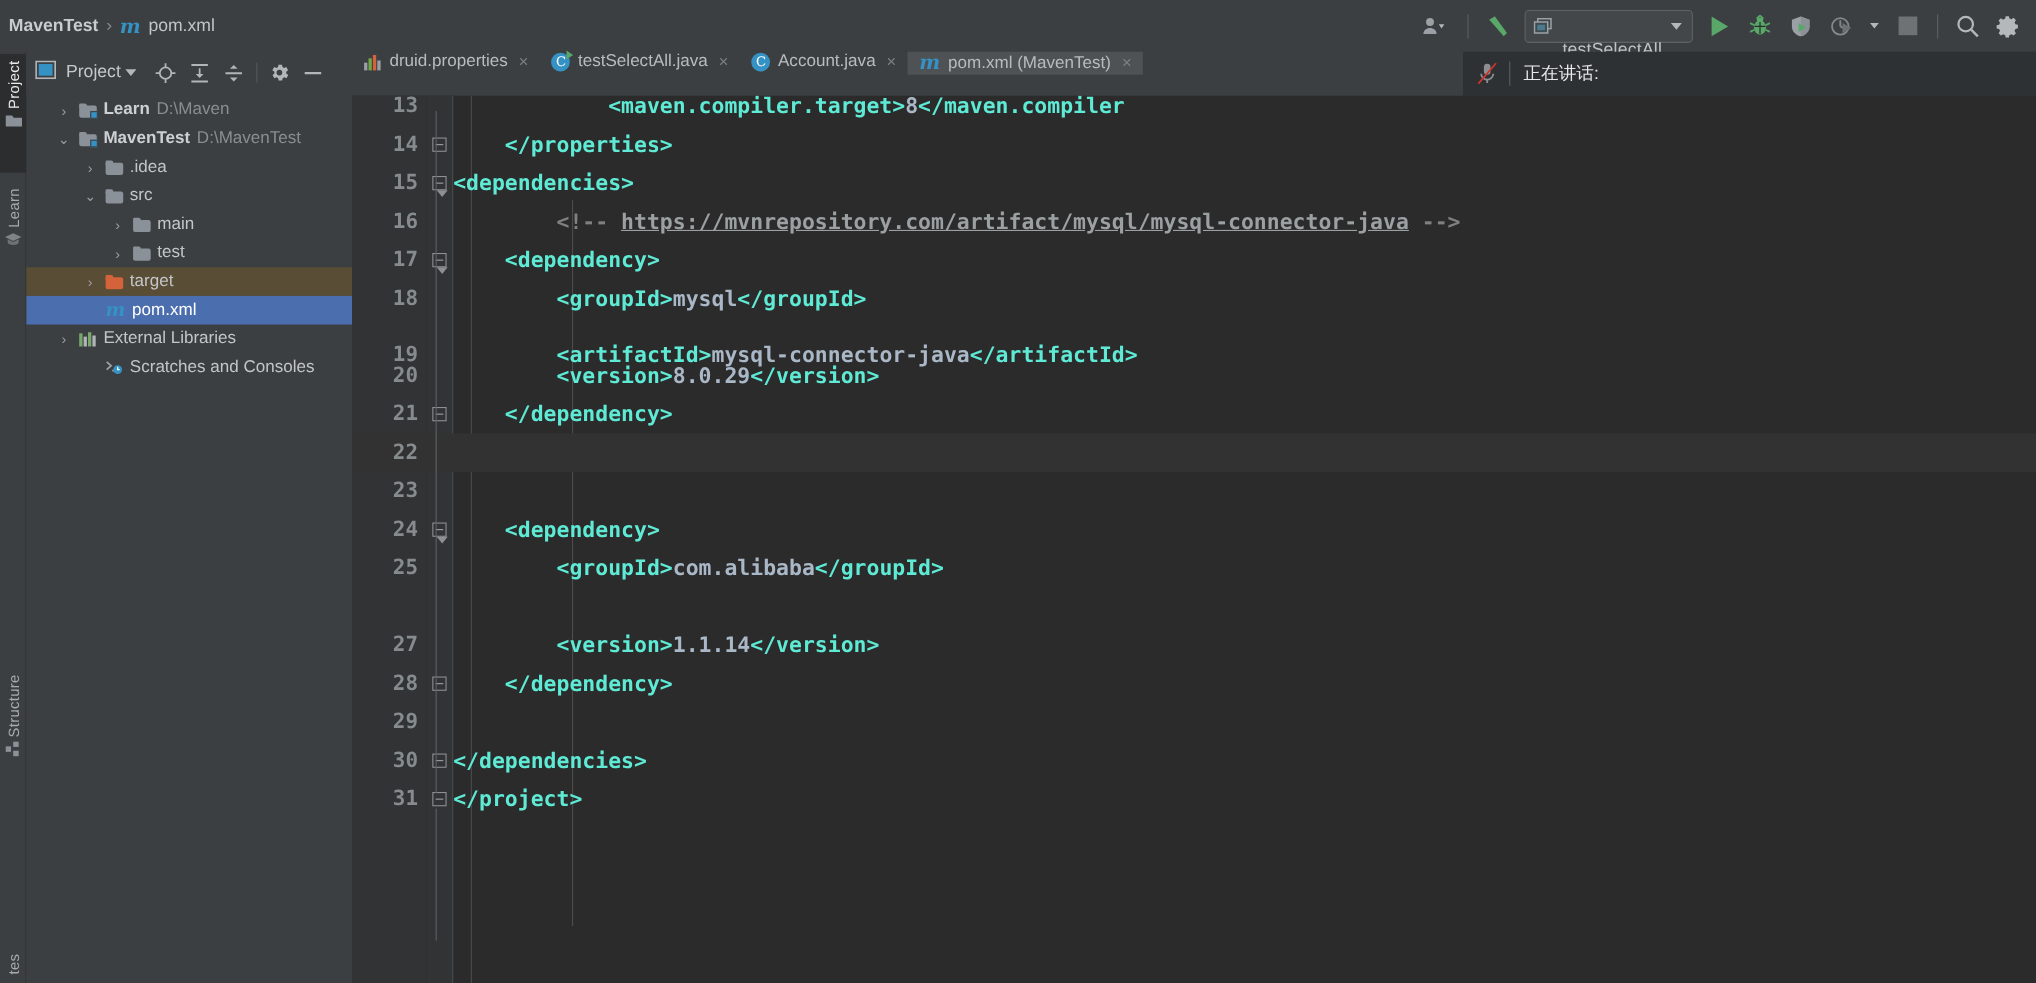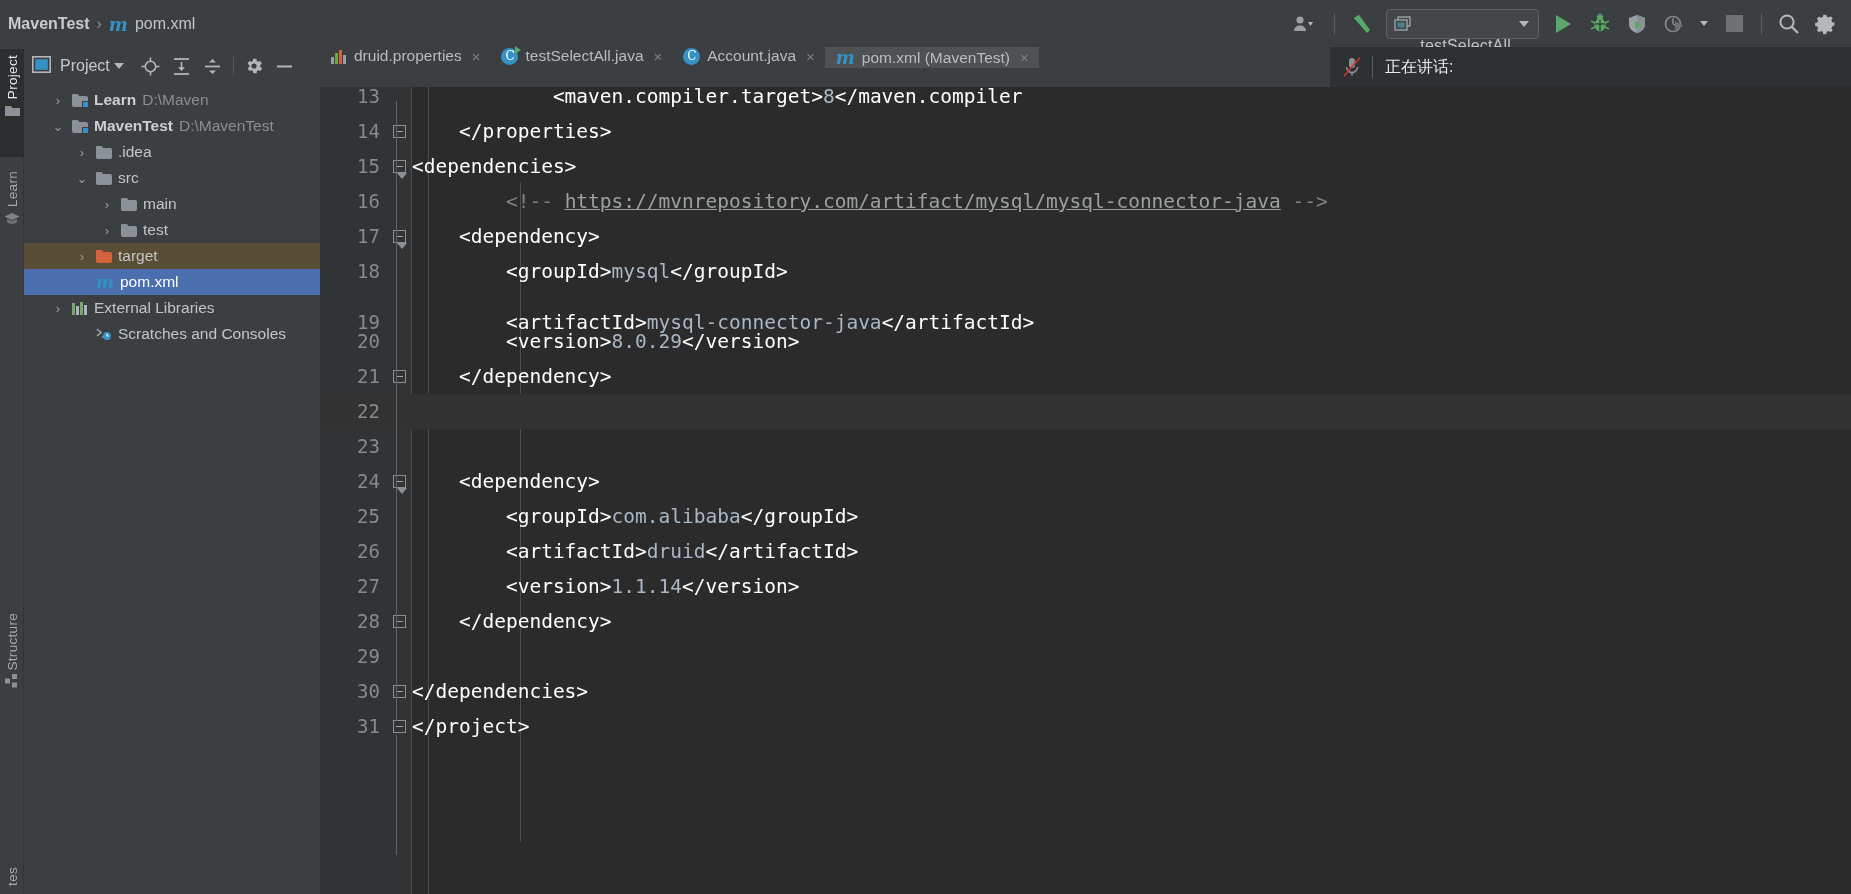--- a/index.html
+++ b/index.html
@@ -140,36 +140,36 @@
     position: absolute; top: 87px; left: 320px; width: 1531px; height: 807px;
     background: #2b2b2b; overflow: hidden;
   }
   .gutter {
     position: absolute; top: 0; left: 0; width: 68px; height: 807px; background: #313335;
   }
   .foldcol {
     position: absolute; top: 0; left: 68px; width: 24px; height: 807px; background: #313335;
     border-right: 1px solid #4a4c4e;
   }
-  .code-area { position: absolute; top: 0; left: 92px; right: 0; height: 807px; }
+  .code-area { position: absolute; top: 0; left: 92px; right: 0; height: 807px; font-weight: bold; }
 
   .line { position: absolute; left: 0; right: 0; height: 35px; }
   .lnum {
     position: absolute; left: 0; width: 60px; text-align: right; height: 35px;
     line-height: 35px; color: #868b8e; font-size: 19px;
     font-family: "DejaVu Sans Mono", monospace;
   }
   .ltext {
     position: absolute; left: 92px; height: 35px; line-height: 35px;
     font-family: "DejaVu Sans Mono", monospace; font-size: 19.5px; white-space: pre;
   }
   .caret-line { background: #323232; }
   .indent-guide { position: absolute; width: 1px; background: #4a4c4e; }
 
-  .tag { color: #ffffff; }
+  .tag { color: #5eead4; }
   .txt { color: #a9b7c6; }
   .cmt { color: #808080; }
   .lnk { color: #9ba0a3; text-decoration: underline; }
 
   .foldmark {
     position: absolute; left: 6px; width: 13px; height: 13px;
     border: 1px solid #8c9093; background: #313335;
   }
   .foldmark::before {
     content: ""; position: absolute; left: 2px; top: 5px; width: 7px; height: 1px; background: #9da1a4;
@@ -574,24 +574,20 @@
         </div>
         <div class="line" style="top: 377px; left: -92px; width: 1531px;">
           <div class="lnum">24</div>
           <div class="ltext"><span class="tag">    &lt;dependency&gt;</span></div>
         </div>
         <div class="foldmark tip" style="top: 388px; left: -19px;"></div>
         <div class="line" style="top: 412px; left: -92px; width: 1531px;">
           <div class="lnum">25</div>
           <div class="ltext"><span class="tag">        &lt;groupId&gt;</span><span class="txt">com.alibaba</span><span class="tag">&lt;/groupId&gt;</span></div>
         </div>
-        <div class="line" style="top: 447px; left: -92px; width: 1531px;">
-          <div class="lnum">26</div>
-          <div class="ltext"><span class="tag">        &lt;artifactId&gt;</span><span class="txt">druid</span><span class="tag">&lt;/artifactId&gt;</span></div>
-        </div>
         <div class="line" style="top: 482px; left: -92px; width: 1531px;">
           <div class="lnum">27</div>
           <div class="ltext"><span class="tag">        &lt;version&gt;</span><span class="txt">1.1.14</span><span class="tag">&lt;/version&gt;</span></div>
         </div>
         <div class="line" style="top: 517px; left: -92px; width: 1531px;">
           <div class="lnum">28</div>
           <div class="ltext"><span class="tag">    &lt;/dependency&gt;</span></div>
         </div>
         <div class="foldmark" style="top: 528px; left: -19px;"></div>
         <div class="line" style="top: 552px; left: -92px; width: 1531px;">

